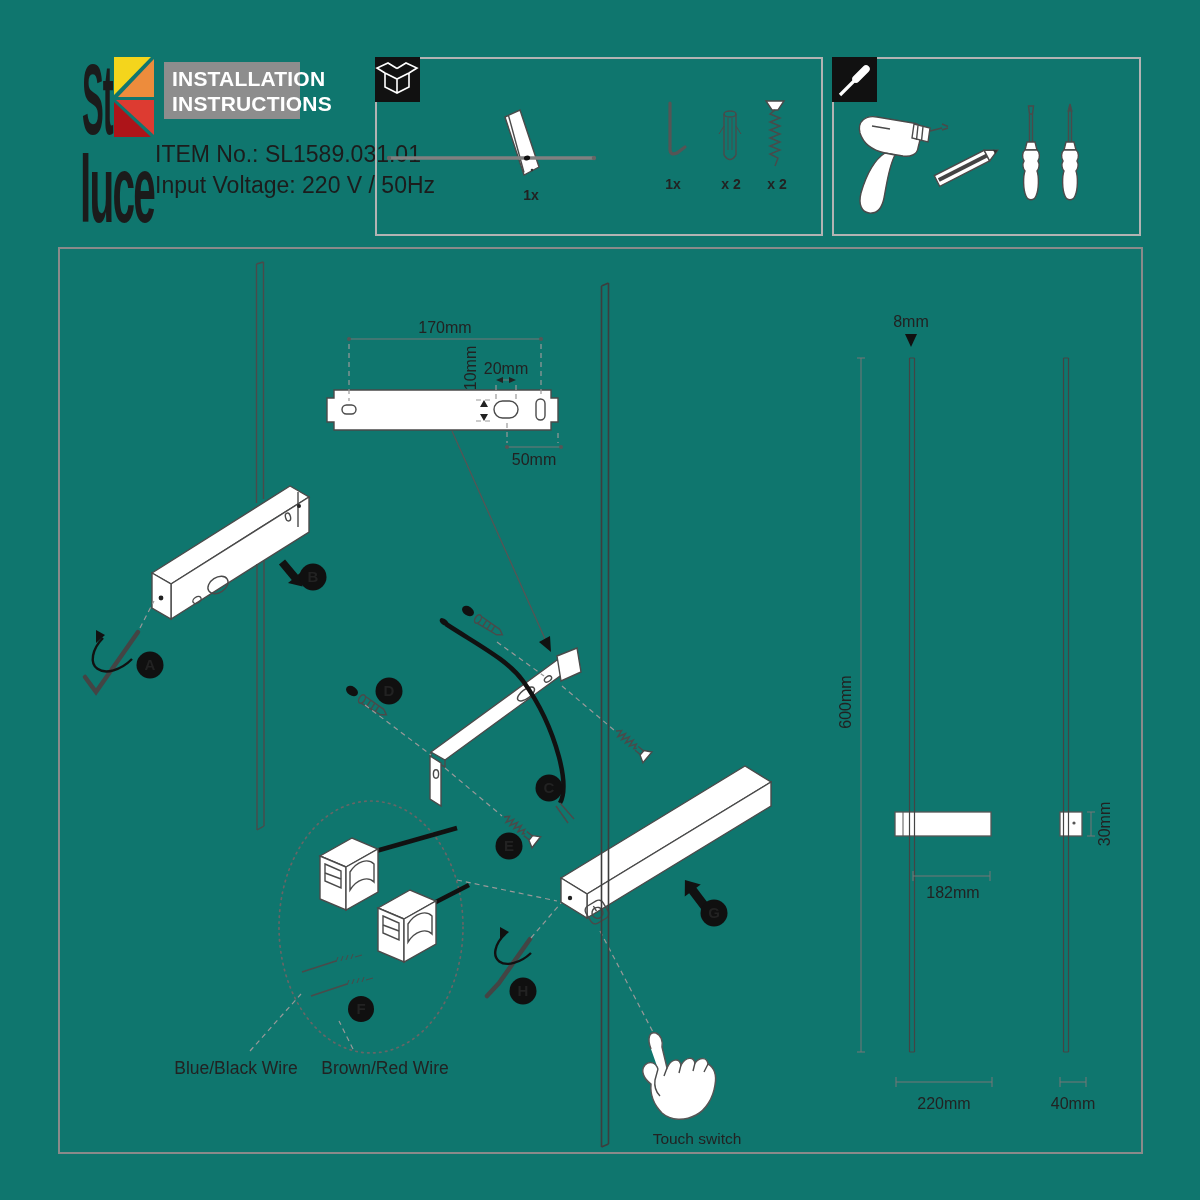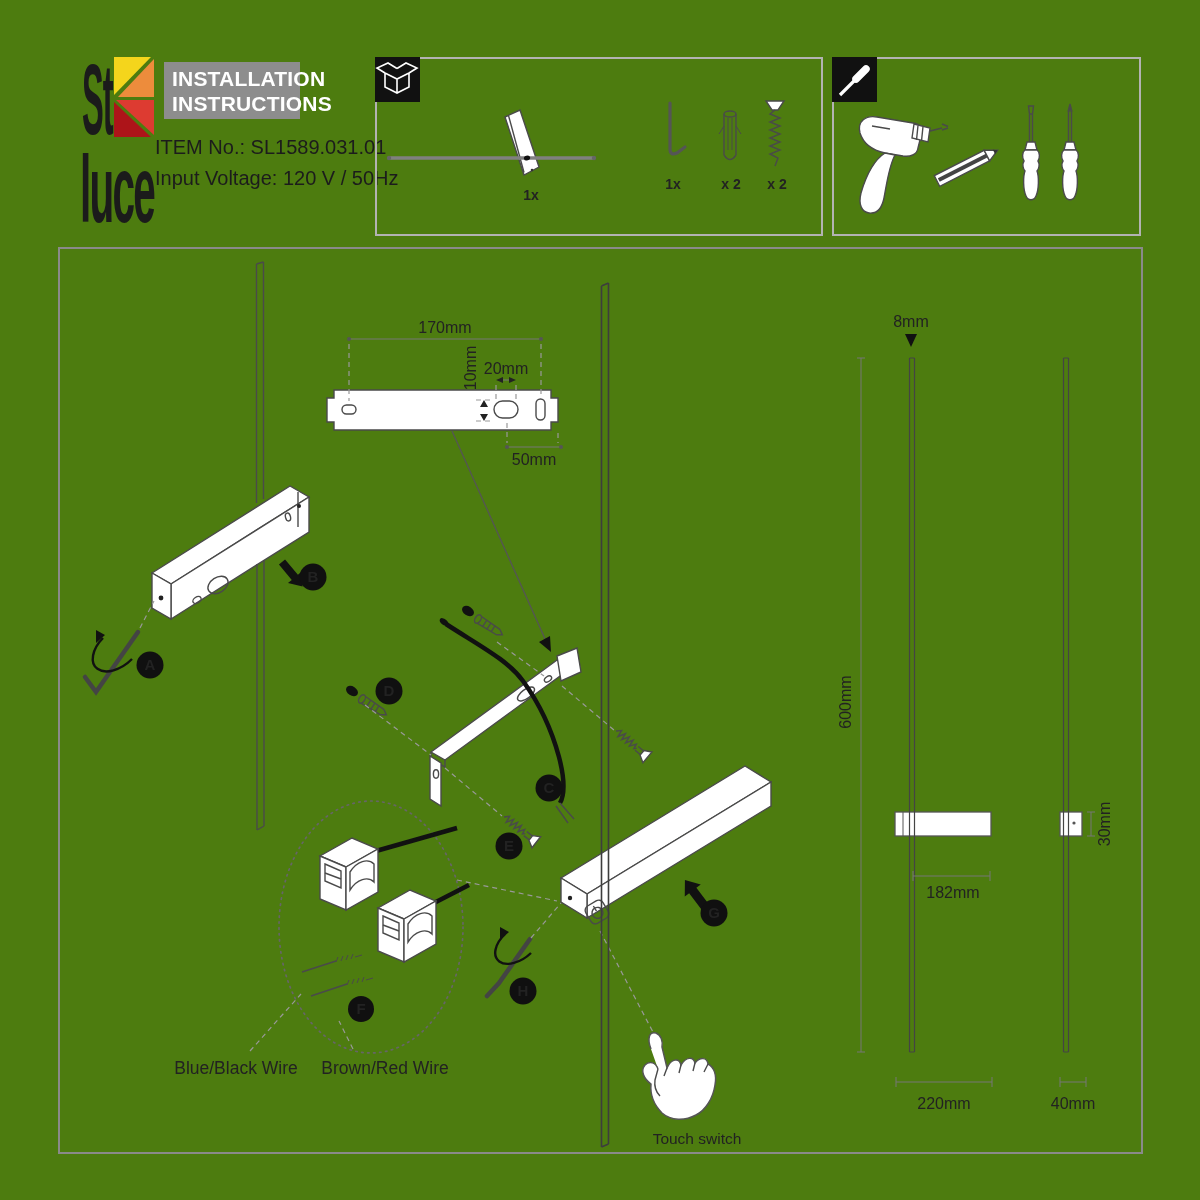--- a/index.html
+++ b/index.html
@@ -1,29 +1,29 @@
 <!DOCTYPE html>
 <html><head>
 <meta charset="utf-8">
 <style>
   html,body{margin:0;padding:0;background:#fff;}
   body{font-family:"Liberation Sans",sans-serif;}
-  .page{position:relative;width:1200px;height:1200px;background:#4d7c0f;overflow:hidden;}
+  .page{position:relative;width:1200px;height:1200px;background:#0f766e;overflow:hidden;}
   .abs{position:absolute;}
   
   .logo-st{left:82px;top:50px;font-size:96px;font-weight:bold;color:#1b1b1b;
            line-height:1;transform:scale(0.34,1.04);transform-origin:0 0;letter-spacing:-3px;}
   .logo-luce{left:80px;top:142px;font-size:92px;font-weight:bold;color:#1b1b1b;
            line-height:1;transform:scale(0.44,1.02);transform-origin:0 0;letter-spacing:-4px;}
   .logo-tris{left:113px;top:56px;}
   
   .banner{left:164px;top:62px;width:136px;height:57px;background:#8d8d8d;color:#fff;
           font-weight:bold;font-size:21px;line-height:25px;padding:4px 0 0 8px;box-sizing:border-box;letter-spacing:0.2px;}
   
-  .item-info{left:155px;top:132px;font-size:20px;line-height:31px;color:#1c1c1c;white-space:nowrap;}
+  .item-info{left:155px;top:139px;font-size:23px;line-height:31px;color:#1c1c1c;white-space:nowrap;}
   
   .kit-box{left:375px;top:57px;width:444px;height:175px;border:2px solid #b3b3b3;}
   .tools-box{left:832px;top:57px;width:305px;height:175px;border:2px solid #b3b3b3;}
   .main-box{left:58px;top:247px;width:1081px;height:903px;border:2px solid #8a8a8a;}
   
   .art{position:absolute;left:0;top:0;pointer-events:none;}
   .art text{font-family:"Liberation Sans",sans-serif;fill:#222;}
   .dim{font-size:16px;}
   .qty{font-size:14px;font-weight:bold;}
   .letter{font-size:15px;font-weight:bold;fill:#fff;}
@@ -47,21 +47,21 @@
   </svg>
   <div class="abs logo-luce">luce</div>
 
   <div class="abs banner">
     <div>INSTALLATION</div>
     <div>INSTRUCTIONS</div>
   </div>
 
   <div class="abs item-info">
     <div>ITEM No.: SL1589.031.01</div>
-    <div>Input Voltage: 120 V / 50Hz</div>
+    <div>Input Voltage: 220 V / 50Hz</div>
   </div>
 
   <div class="abs kit-box"></div>
   <div class="abs tools-box"></div>
   <div class="abs main-box"></div>
 
   <svg class="art" width="1200" height="1200" viewBox="0 0 1200 1200">
     <defs>
       <g id="cblk">
         <path class="ln" d="M4,18 L36,0 L62,11 L30,29 Z"></path>

